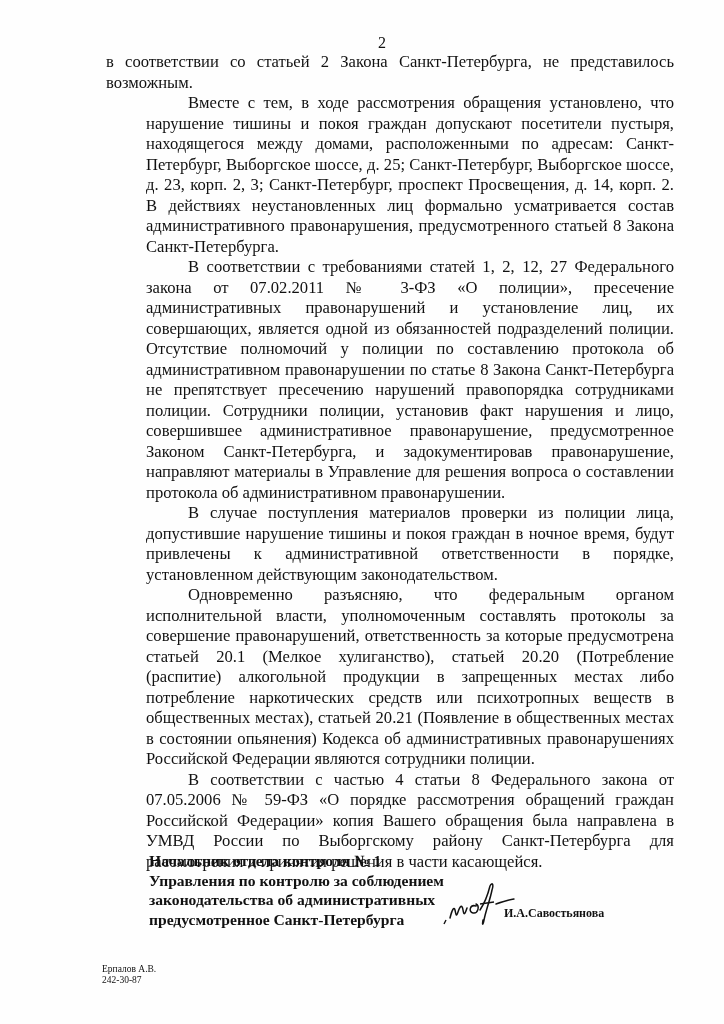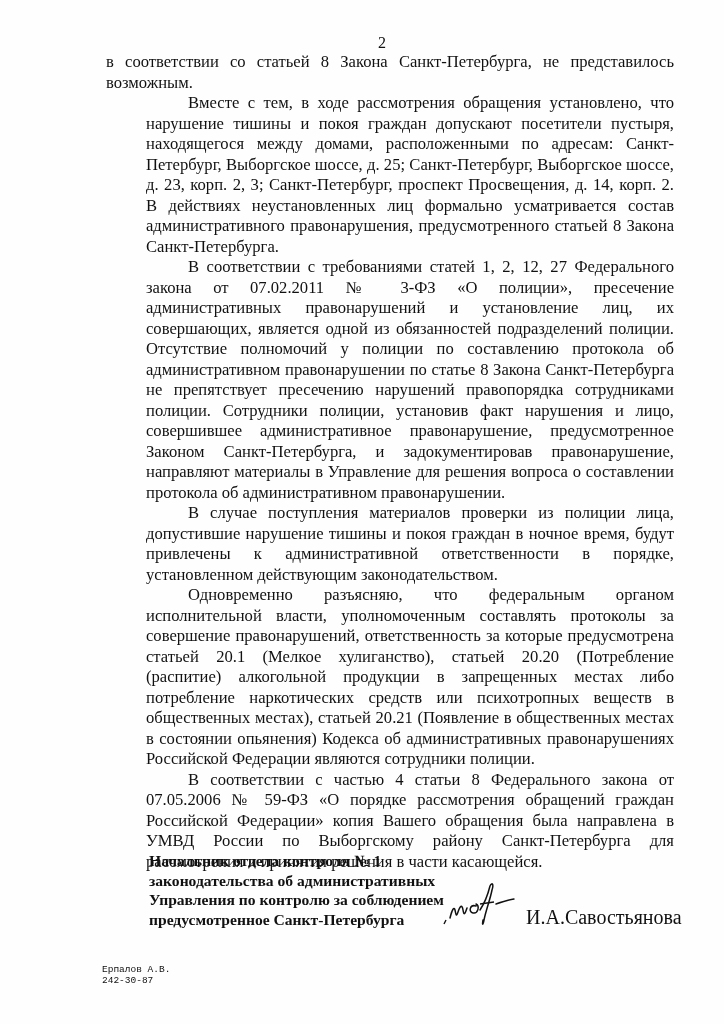--- a/index.html
+++ b/index.html
@@ -24,49 +24,49 @@
     .body-text p.indent { text-indent: 42px; margin-left: 40px; }
     .sig-block {
       position: absolute; left: 104px; top: 851px; width: 330px;
       font-weight: bold; font-size: 15.6px; line-height: 19.5px; margin-left: 45px;
     }
     .sig-line { display: block; white-space: nowrap; }
     .signature {
       position: absolute; left: 440px; top: 880px; width: 90px; height: 50px;
     }
     .signer-name {
-      position: absolute; left: 526px; top: 906px;
-      font-weight: normal; font-size: 20px; white-space: nowrap;
+      position: absolute; left: 504px; top: 906px;
+      font-weight: bold; font-size: 12px; white-space: nowrap;
     }
     .executor {
       position: absolute; left: 102px; top: 964px;
       font-size: 9.5px; line-height: 11px;
-      font-family: Liberation Mono, monospace;
+      font-family: Liberation Serif, serif;
     }
     .executor span { display: block; }
   </style>
 </head>
 <body>
 
 <div class="page">
   <div class="page-number">2</div>
 
   <div class="body-text">
-    <p>в соответствии со статьей 8 Закона Санкт-Петербурга, не представилось возможным.</p>
+    <p>в соответствии со статьей 2 Закона Санкт-Петербурга, не представилось возможным.</p>
     <p class="indent">Вместе с тем, в ходе рассмотрения обращения установлено, что нарушение тишины и покоя граждан допускают посетители пустыря, находящегося между домами, расположенными по адресам: Санкт-Петербург, Выборгское шоссе, д. 25; Санкт-Петербург, Выборгское шоссе, д. 23, корп. 2, 3; Санкт-Петербург, проспект Просвещения, д. 14, корп. 2. В действиях неустановленных лиц формально усматривается состав административного правонарушения, предусмотренного статьей 8 Закона Санкт-Петербурга.</p>
     <p class="indent">В соответствии с требованиями статей 1, 2, 12, 27 Федерального закона от 07.02.2011 № 3-ФЗ «О полиции», пресечение административных правонарушений и установление лиц, их совершающих, является одной из обязанностей подразделений полиции. Отсутствие полномочий у полиции по составлению протокола об административном правонарушении по статье 8 Закона Санкт-Петербурга не препятствует пресечению нарушений правопорядка сотрудниками полиции. Сотрудники полиции, установив факт нарушения и лицо, совершившее административное правонарушение, предусмотренное Законом Санкт-Петербурга, и задокументировав правонарушение, направляют материалы в Управление для решения вопроса о составлении протокола об административном правонарушении.</p>
     <p class="indent">В случае поступления материалов проверки из полиции лица, допустившие нарушение тишины и покоя граждан в ночное время, будут привлечены к административной ответственности в порядке, установленном действующим законодательством.</p>
     <p class="indent">Одновременно разъясняю, что федеральным органом исполнительной власти, уполномоченным составлять протоколы за совершение правонарушений, ответственность за которые предусмотрена статьей 20.1 (Мелкое хулиганство), статьей 20.20 (Потребление (распитие) алкогольной продукции в запрещенных местах либо потребление наркотических средств или психотропных веществ в общественных местах), статьей 20.21 (Появление в общественных местах в состоянии опьянения) Кодекса об административных правонарушениях Российской Федерации являются сотрудники полиции.</p>
     <p class="indent">В соответствии с частью 4 статьи 8 Федерального закона от 07.05.2006 № 59-ФЗ «О порядке рассмотрения обращений граждан Российской Федерации» копия Вашего обращения была направлена в УМВД России по Выборгскому району Санкт-Петербурга для рассмотрения и принятия решения в части касающейся.</p>
   </div>
 
   <div class="sig-block">
     <span class="sig-line">Начальник отдела контроля № 1</span>
+    <span class="sig-line">Управления по контролю за соблюдением</span>
     <span class="sig-line">законодательства об административных</span>
-    <span class="sig-line">Управления по контролю за соблюдением</span>
     <span class="sig-line">предусмотренное Санкт-Петербурга</span>
   </div>
 
   <svg class="signature" viewBox="0 0 90 50">
     <path d="M4 44 L6 40" stroke="#111" stroke-width="1.4" fill="none"></path>
     <path d="M10 38 C12 30, 14 26, 15 30 C16 34, 16 38, 18 32 C20 26, 22 24, 23 30 C24 36, 25 34, 27 28" stroke="#111" stroke-width="1.5" fill="none" stroke-linecap="round"></path>
     <path d="M36 26 C30 24, 28 32, 33 33 C38 34, 40 26, 36 24" stroke="#111" stroke-width="1.5" fill="none" stroke-linecap="round"></path>
     <path d="M40 30 C44 24, 48 14, 50 6 C52 2, 54 4, 52 10 C50 20, 46 30, 44 40 C43 45, 42 46, 43 40" stroke="#111" stroke-width="1.5" fill="none" stroke-linecap="round"></path>
     <path d="M40 24 L54 22" stroke="#111" stroke-width="1.3" fill="none"></path>
     <path d="M56 24 C62 22, 68 20, 74 19" stroke="#111" stroke-width="1.4" fill="none" stroke-linecap="round"></path>

